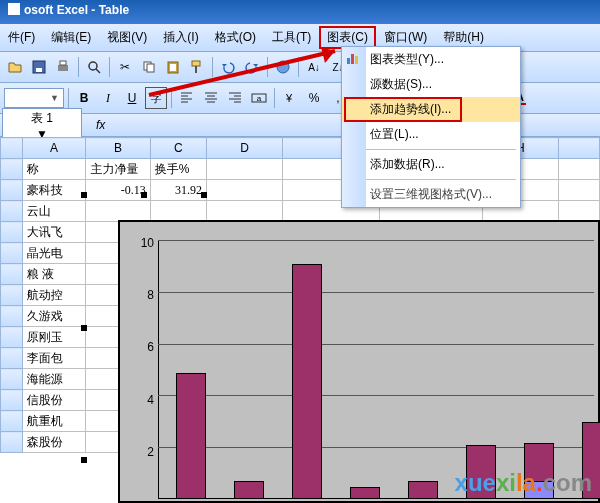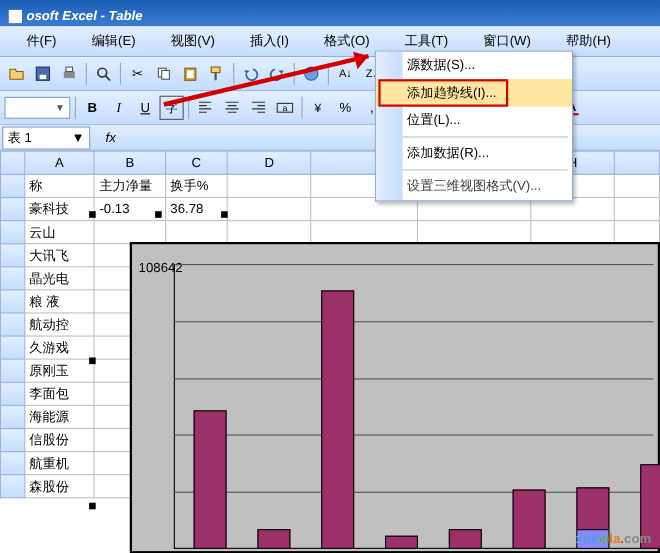--- a/index.html
+++ b/index.html
@@ -1,72 +1,73 @@
 <!DOCTYPE html>
 <html><head>
 <meta charset="utf-8">
 <style>
   body { margin:0; font-family: "SimSun", Arial, sans-serif; font-size:12px; background:#fff; width:600px; height:503px; overflow:hidden; position:relative; }
-  .titlebar { background:linear-gradient(#1a5fb4,#3b7bd4); color:#fff; padding:3px 8px; font-weight:bold; display:flex; align-items:flex-end; height:18px;font-style:italic; }
+  .titlebar { background:linear-gradient(#1a5fb4,#3b7bd4); color:#fff; padding:3px 8px; font-weight:bold; display:flex; align-items:flex-start; height:18px; }
   .titlebar .sq { width:12px; height:12px; background:#fff; margin-right:4px; }
-  .menubar { background:linear-gradient(#e2eeff,#c4ddff); border-bottom:1px solid #8aa9d0; padding:2px 16px; display:flex; gap:16px; }
+  .menubar { background:linear-gradient(#e2eeff,#c4ddff); border-bottom:1px solid #8aa9d0; padding:2px 0; display:flex; gap:0; }
   .menubar .mi { padding:3px 8px; cursor:default; }
   .menubar .mi.hl { border:2px solid #d40000; padding:1px 6px; }
   .toolbar { background:linear-gradient(#e2eeff,#c4ddff); border-bottom:1px solid #8aa9d0; padding:2px 4px; display:flex; align-items:center; gap:2px; height:26px; }
   .tb-btn { width:20px; height:20px; display:inline-flex; align-items:center; justify-content:center; border:1px solid transparent; }
   .tb-sep { width:1px; height:20px; background:#8aa9d0; margin:0 2px; }
   .fontbox { border:1px solid #7a9dc9; background:#fff; padding:1px 4px; width:50px; height:16px; display:flex; align-items:center; justify-content:space-between; }
   .fontbox .dd { font-size:9px; color:#555; }
   .formula { background:linear-gradient(#e2eeff,#c4ddff); border-bottom:1px solid #8aa9d0; display:flex; align-items:center; height:22px; }
-  .namebox { background:#fff; border:1px solid #7a9dc9; width:70px; padding:1px 4px; margin-left:2px; display:flex; align-items:center; justify-content:space-between; }
+  .namebox { background:#fff; border:1px solid #7a9dc9; width:70px; padding:1px 4px; margin-left:2px; display:flex; align-items:center; justify-content:space-between;flex-direction:column; }
   .fxlabel { margin-left:14px; font-style:italic; }
   .sheet { display:flex; }
   .sheet table { border-collapse:collapse; }
   .rowhead, .colhead { background:linear-gradient(#e2eeff,#c4ddff); border:1px solid #9cb6d9; text-align:center; }
   .colhead { height:18px; font-weight:normal; }
   .cell { border:1px solid #c0c0c0; padding:1px 4px; height:16px; background:#fff; white-space:nowrap; overflow:hidden; }
-  .cell.num { text-align:left; }
+  .cell.num { text-align:right;font-family:Liberation Serif, serif; }
   .dropdown { position:absolute; left:341px; top:46px; width:178px; background:#fff; border:1px solid #8aa9d0; box-shadow:2px 2px 4px rgba(0,0,0,0.3); z-index:10; }
   .dropdown .ditem { padding:4px 8px 4px 28px; position:relative; cursor:default; }
   .dropdown .ditem.hl { background:#ffe6a0; }
   .dropdown .ditem.hl .redbox { position:absolute; left:2px; top:0; right:58px; bottom:0; border:2px solid #d40000; pointer-events:none; }
   .dropdown .ditem.disabled { color:#404040; }
   .dropdown .dsep { height:1px; background:#c0c0c0; margin:2px 4px; }
   .dropdown .lstrip { position:absolute; left:0; top:0; bottom:0; width:24px; background:linear-gradient(90deg,#e2eeff,#c4ddff); }
   .dropdown .ditem .ico { position:absolute; left:3px; top:3px; width:16px; height:16px; }
   .arrow { position:absolute; left:145px; top:45px; z-index:12; pointer-events:none; }
   .chartarea { position:absolute; left:118px; top:220px; right:0; bottom:0; background:#c0c0c0; border:2px solid #000; }
-  .ylabels { position:absolute; left:6px; top:14px; bottom:4px; width:28px; display:flex; flex-direction:row; justify-content:space-between; text-align:right; font-size:12px; }
+  .ylabels { position:absolute; left:6px; top:14px; bottom:4px; width:28px; display:flex; flex-direction:column; justify-content:space-between; text-align:right; font-size:12px; }
   .plot { position:absolute; left:38px; top:18px; right:4px; bottom:2px; }
   .gridline { position:absolute; left:0; right:0; height:1px; background:#555; }
   .yaxis { position:absolute; left:0; top:0; bottom:0; width:1px; background:#000; }
   .xaxis { position:absolute; left:0; right:0; bottom:0; height:1px; background:#000; }
   .bar { position:absolute; bottom:0; width:28px; background:#9c3169; border:1px solid #000; }
   .bar .stack { position:absolute; left:0; right:0; bottom:0; background:#8a8aff; border-top:1px solid #000; }
   .sel-handles { position:absolute; }
   .sel-handles .h { position:absolute; width:6px; height:6px; background:#000; }
-  .watermark { position:absolute; right:8px; bottom:6px; font-size:12px; font-weight:bold; z-index:20; }
+  .watermark { position:absolute; right:8px; bottom:6px; font-size:24px; font-weight:bold; z-index:20; }
   .watermark .x1{color:#4aa0e6}.watermark .x2{color:#5ab04a}.watermark .x3{color:#e67820}.watermark .x4{color:#d44}.watermark .x5{color:#888}
   .corner { width:20px; }
 </style>
 </head>
 <body>
 
 <div class="titlebar">
   <span class="sq"></span>
   <span>osoft Excel - Table</span>
 </div>
 
 <div class="menubar">
   <span class="mi"><span>件(F)</span></span>
   <span class="mi"><span>编辑(E)</span></span>
   <span class="mi"><span>视图(V)</span></span>
   <span class="mi"><span>插入(I)</span></span>
   <span class="mi"><span>格式(O)</span></span>
   <span class="mi"><span>工具(T)</span></span>
+  <span class="mi hl"><span>图表(C)</span></span>
   <span class="mi"><span>窗口(W)</span></span>
   <span class="mi"><span>帮助(H)</span></span>
 </div>
 
 <div class="toolbar">
   <span class="tb-btn">
       <svg width="16" height="16">
         <path d="M2 4h5l1 2h6v7H2z" fill="#f5d070" stroke="#806010"></path>
       </svg>
     </span>
@@ -253,21 +254,21 @@
           <td class="cell"></td>
           <td class="cell"></td>
           <td class="cell"></td>
   </tr>
   </tbody>
       <tbody id="rows">
         <tr>
           <td class="colhead corner"></td>
           <td class="cell">豪科技</td>
           <td class="cell num">-0.13</td>
-          <td class="cell num">36.78</td>
+          <td class="cell num">31.92</td>
           <td class="cell"></td>
           <td class="cell"></td>
           <td class="cell"></td>
           <td class="cell"></td>
           <td class="cell"></td>
         </tr>
         <tr>
           <td class="colhead corner"></td>
           <td class="cell">云山</td>
           <td class="cell num"></td>
@@ -398,20 +399,28 @@
           <td class="cell"></td>
           <td class="cell"></td>
           <td class="cell"></td>
         </tr>
       </tbody>
 </table>
 </div>
 
 <div class="dropdown">
   <div class="lstrip"></div>
+  <div class="ditem">
+    <span class="ico"><svg width="16" height="16">
+          <rect x="2" y="8" width="3" height="6" fill="#4a80d0"></rect>
+          <rect x="6" y="4" width="3" height="10" fill="#d04a4a"></rect>
+          <rect x="10" y="6" width="3" height="8" fill="#e0c040"></rect>
+        </svg></span>
+    <span>图表类型(Y)...</span>
+  </div>
   <div class="ditem"><span>源数据(S)...</span></div>
   <div class="ditem hl">
     <span>添加趋势线(I)...</span>
     <span class="redbox"></span>
   </div>
   <div class="ditem"><span>位置(L)...</span></div>
   <div class="dsep"></div>
   <div class="ditem"><span>添加数据(R)...</span></div>
   <div class="dsep"></div>
   <div class="ditem disabled"><span>设置三维视图格式(V)...</span></div>

